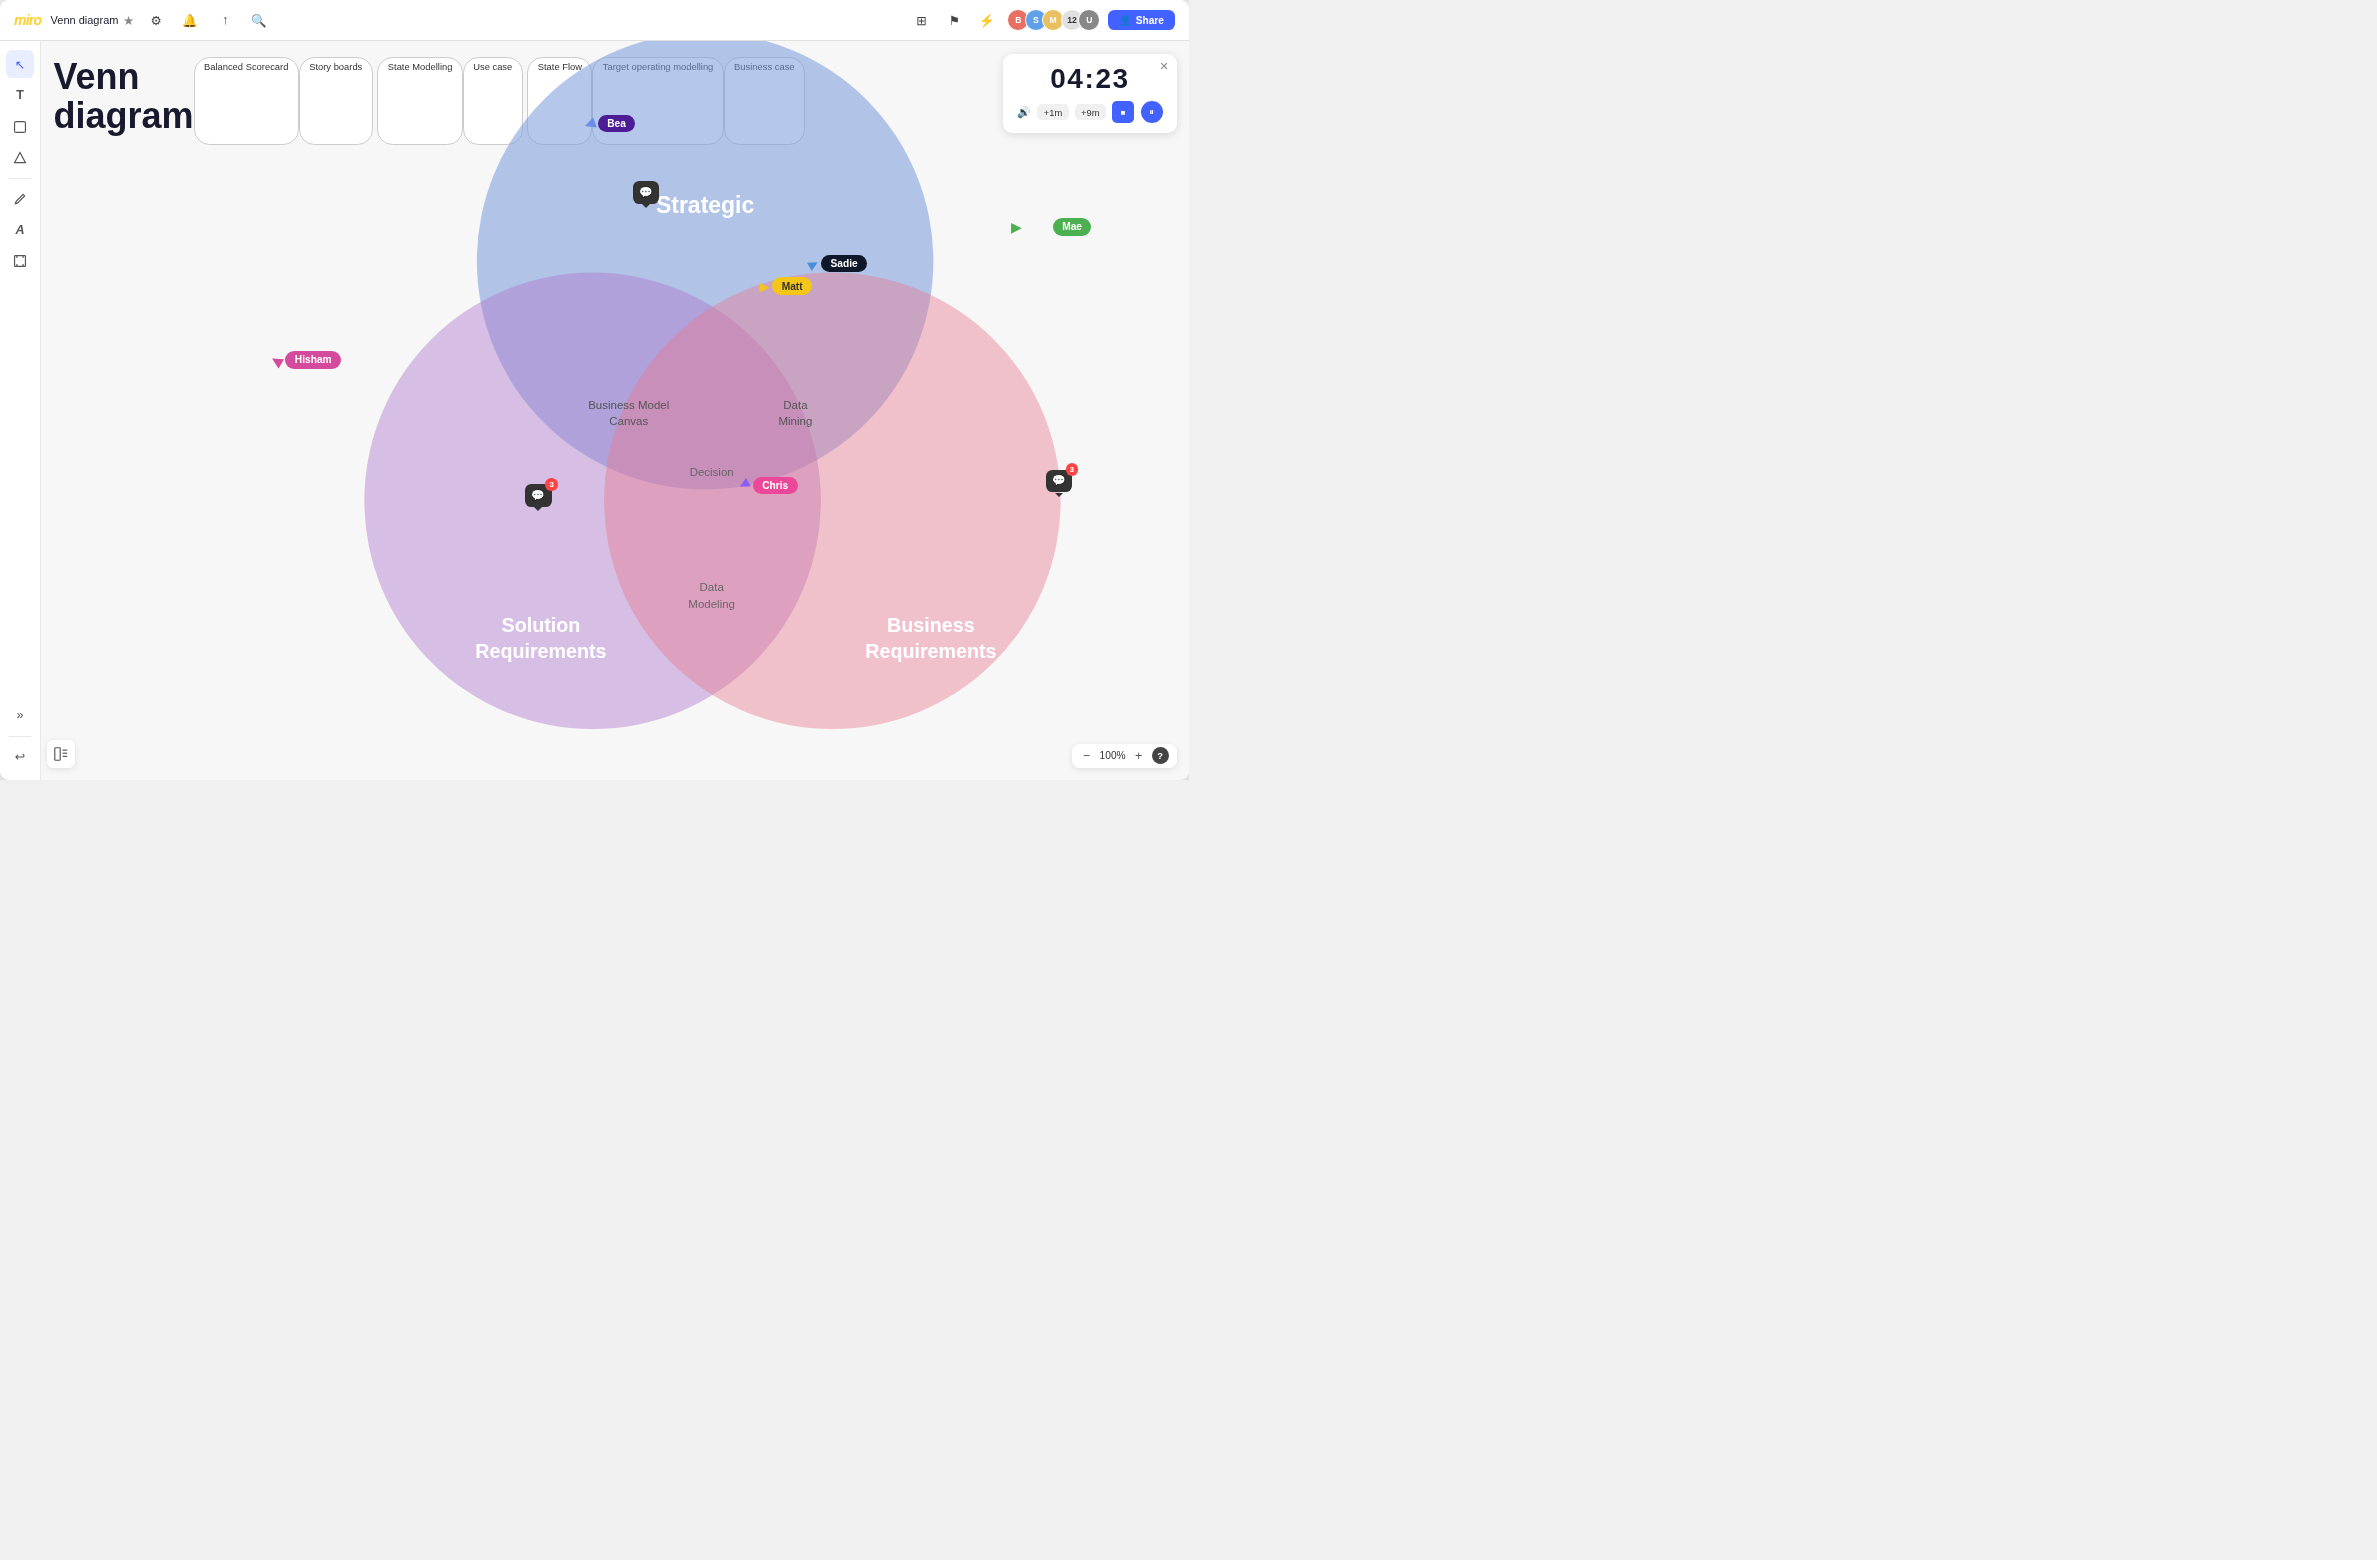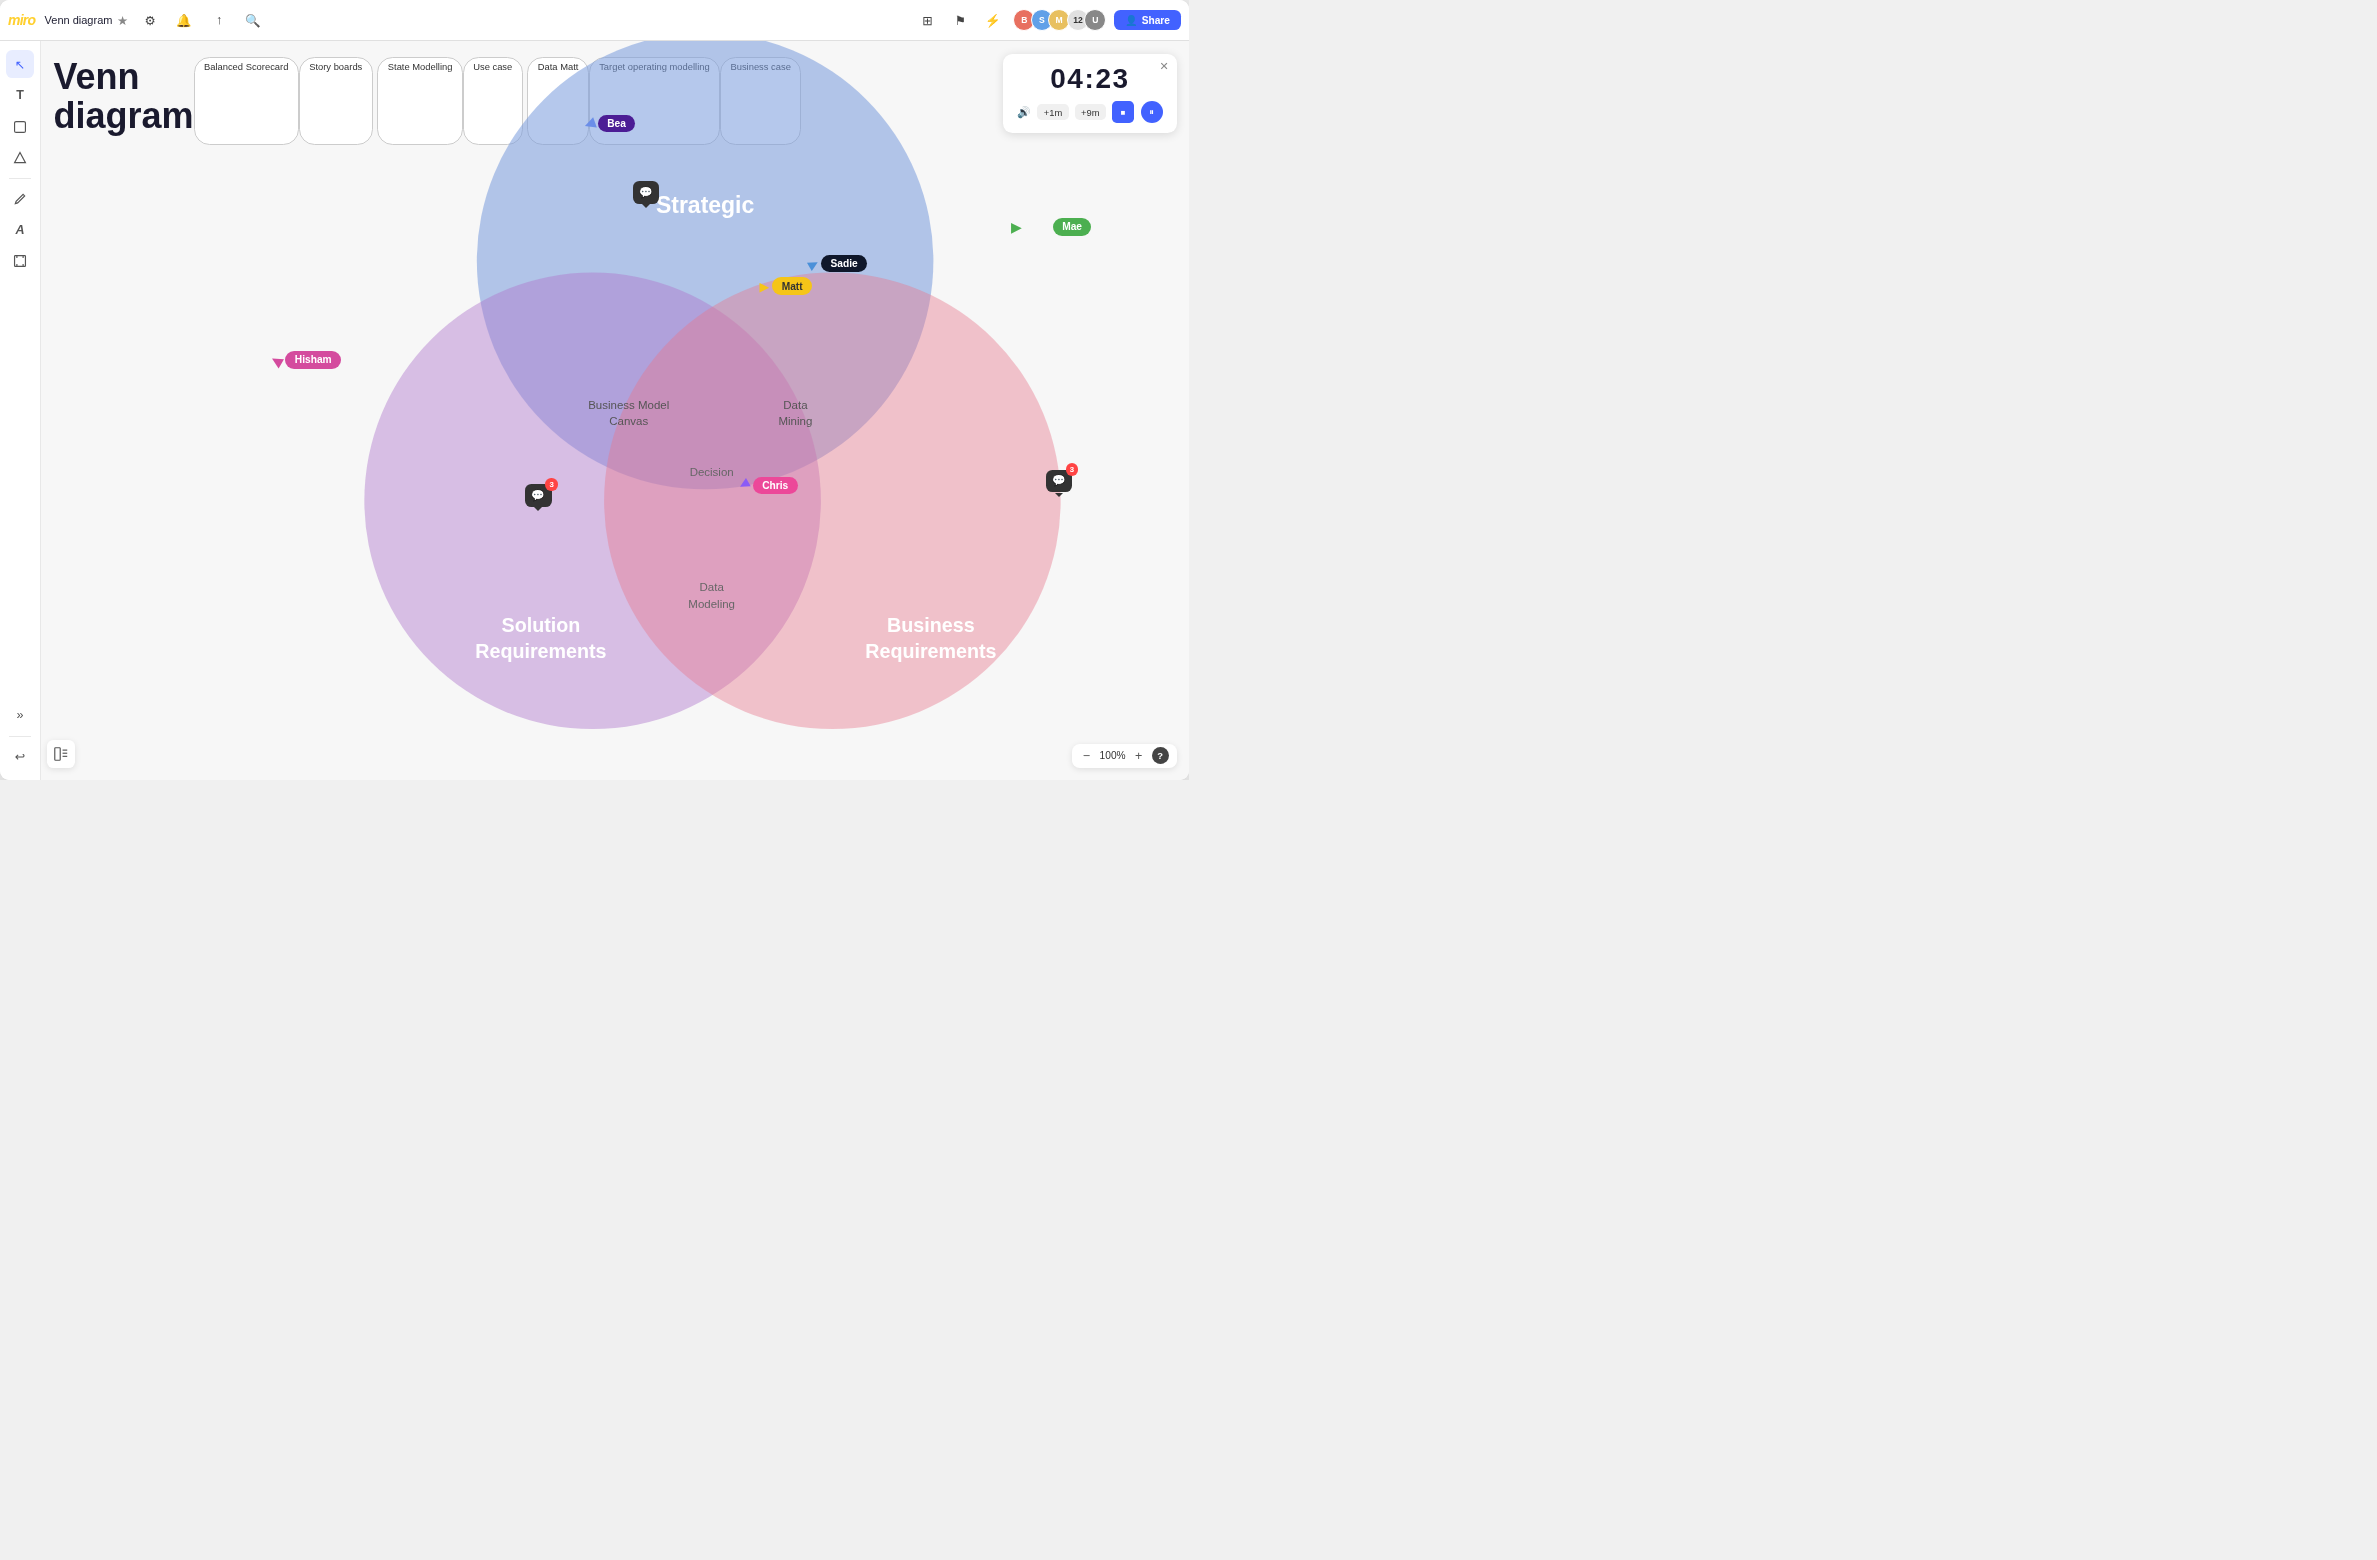--- a/index.html
+++ b/index.html
@@ -16,21 +16,21 @@
       box-shadow: 0 3.1px 25px rgba(0,0,0,0.18);
     }
 
     
     .topbar {
       height: 41px;
       background: #fff;
       border-bottom: 0.8px solid #e0e0e0;
       display: flex;
       align-items: center;
-      padding: 0 8px;
+      padding: 0 14px;
       gap: 9.4px;
       flex-shrink: 0;
       z-index: 10;
     }
     .miro-logo {
       font-weight: 800;
       font-size: 14px;
       color: #FFD02F;
       letter-spacing: -0.8px;
       font-style: italic;
@@ -444,21 +444,21 @@
         </div>
         <div class="tag-row">
           <span class="tag">Balanced Scorecard</span>
         </div>
         <div class="tag-row">
           <span class="tag">Story boards</span>
           <span class="tag">State Modelling</span>
         </div>
         <div class="tag-row">
           <span class="tag">Use case</span>
-          <span class="tag">Data Matt</span>
+          <span class="tag">State Flow</span>
         </div>
         <div class="tag-row">
           <span class="tag">Target operating modelling</span>
         </div>
         <div class="tag-row">
           <span class="tag">Business case</span>
         </div>
       </div>
 
       <div class="venn-container">

